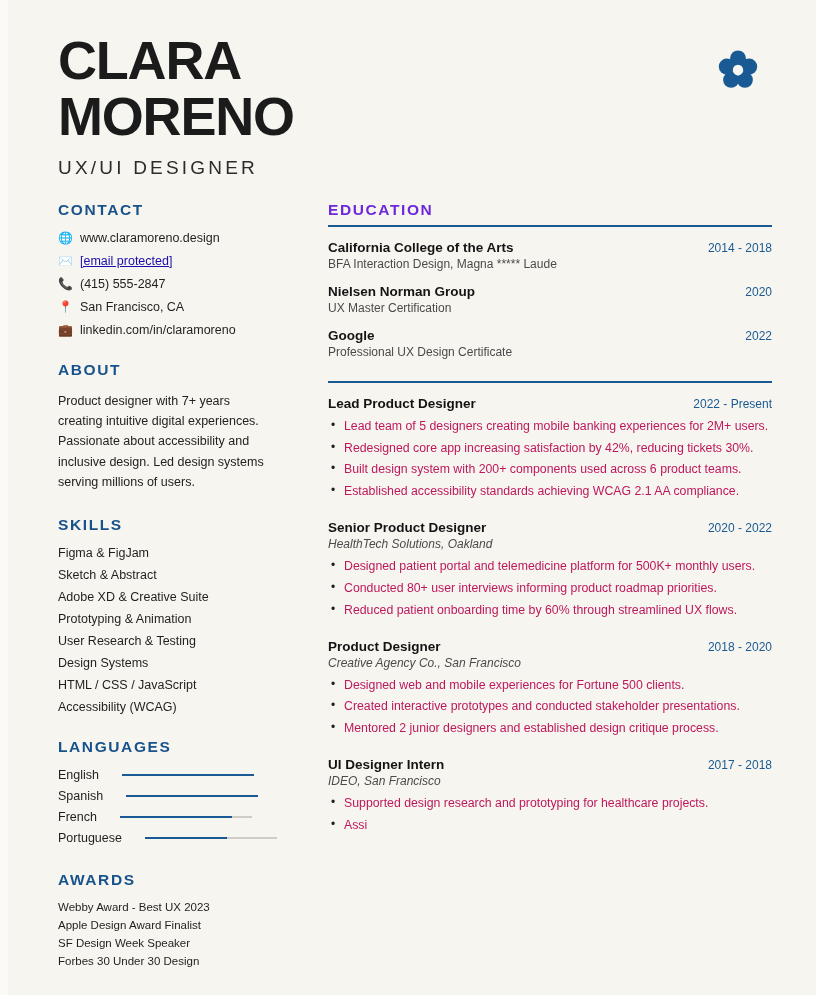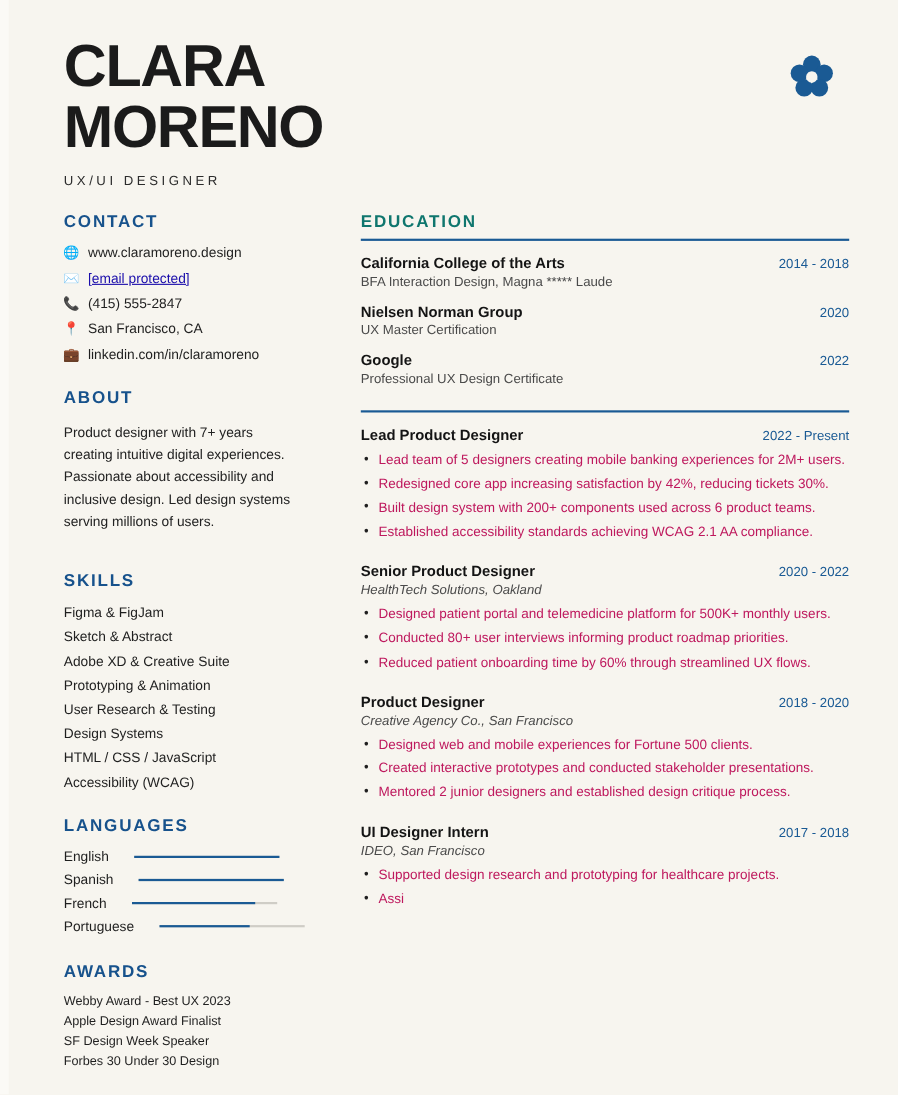--- a/index.html
+++ b/index.html
@@ -42,21 +42,21 @@
     font-size: 54px;
     line-height: 0.98;
     font-weight: bold;
     letter-spacing: -1.2px;
     color: #1b1b1b;
     white-space: nowrap;
   }
   .name-line.second { margin-top: 3px; }
   .job-title {
     margin-top: 14px;
-    font-size: 12px;
+    font-size: 19px;
     letter-spacing: 3.2px;
     color: #2c2c2c;
   }
   .logo-wrap {
     margin-top: 14px;
     margin-right: 12px;
   }
 
   
   .columns {
@@ -82,21 +82,21 @@
     font-size: 15.5px;
     font-weight: bold;
     letter-spacing: 1.6px;
     color: #17528c;
     margin: 0 0 12px 0;
   }
   .sec-head-right {
     font-size: 15.5px;
     font-weight: bold;
     letter-spacing: 1.6px;
-    color: #0f766e;
+    color: #6d28d9;
     margin: 0;
   }
   .rule {
     height: 2px;
     background: #1a5a94;
     margin: 6px 0 13px 0;
   }
 
   
   .contact-list { margin-bottom: 24px; }
@@ -112,21 +112,21 @@
     flex: 0 0 22px;
     font-size: 12px;
     line-height: 1;
   }
   .contact-link {
     color: #1a0dab;
     text-decoration: underline;
   }
 
   
-  .about-block { margin-bottom: 36px; }
+  .about-block { margin-bottom: 24px; }
   .about-text {
     font-size: 12.5px;
     line-height: 1.62;
     color: #222;
     margin: 0;
     max-width: 216px;
   }
 
   
   .skills-block { margin-bottom: 24px; }

